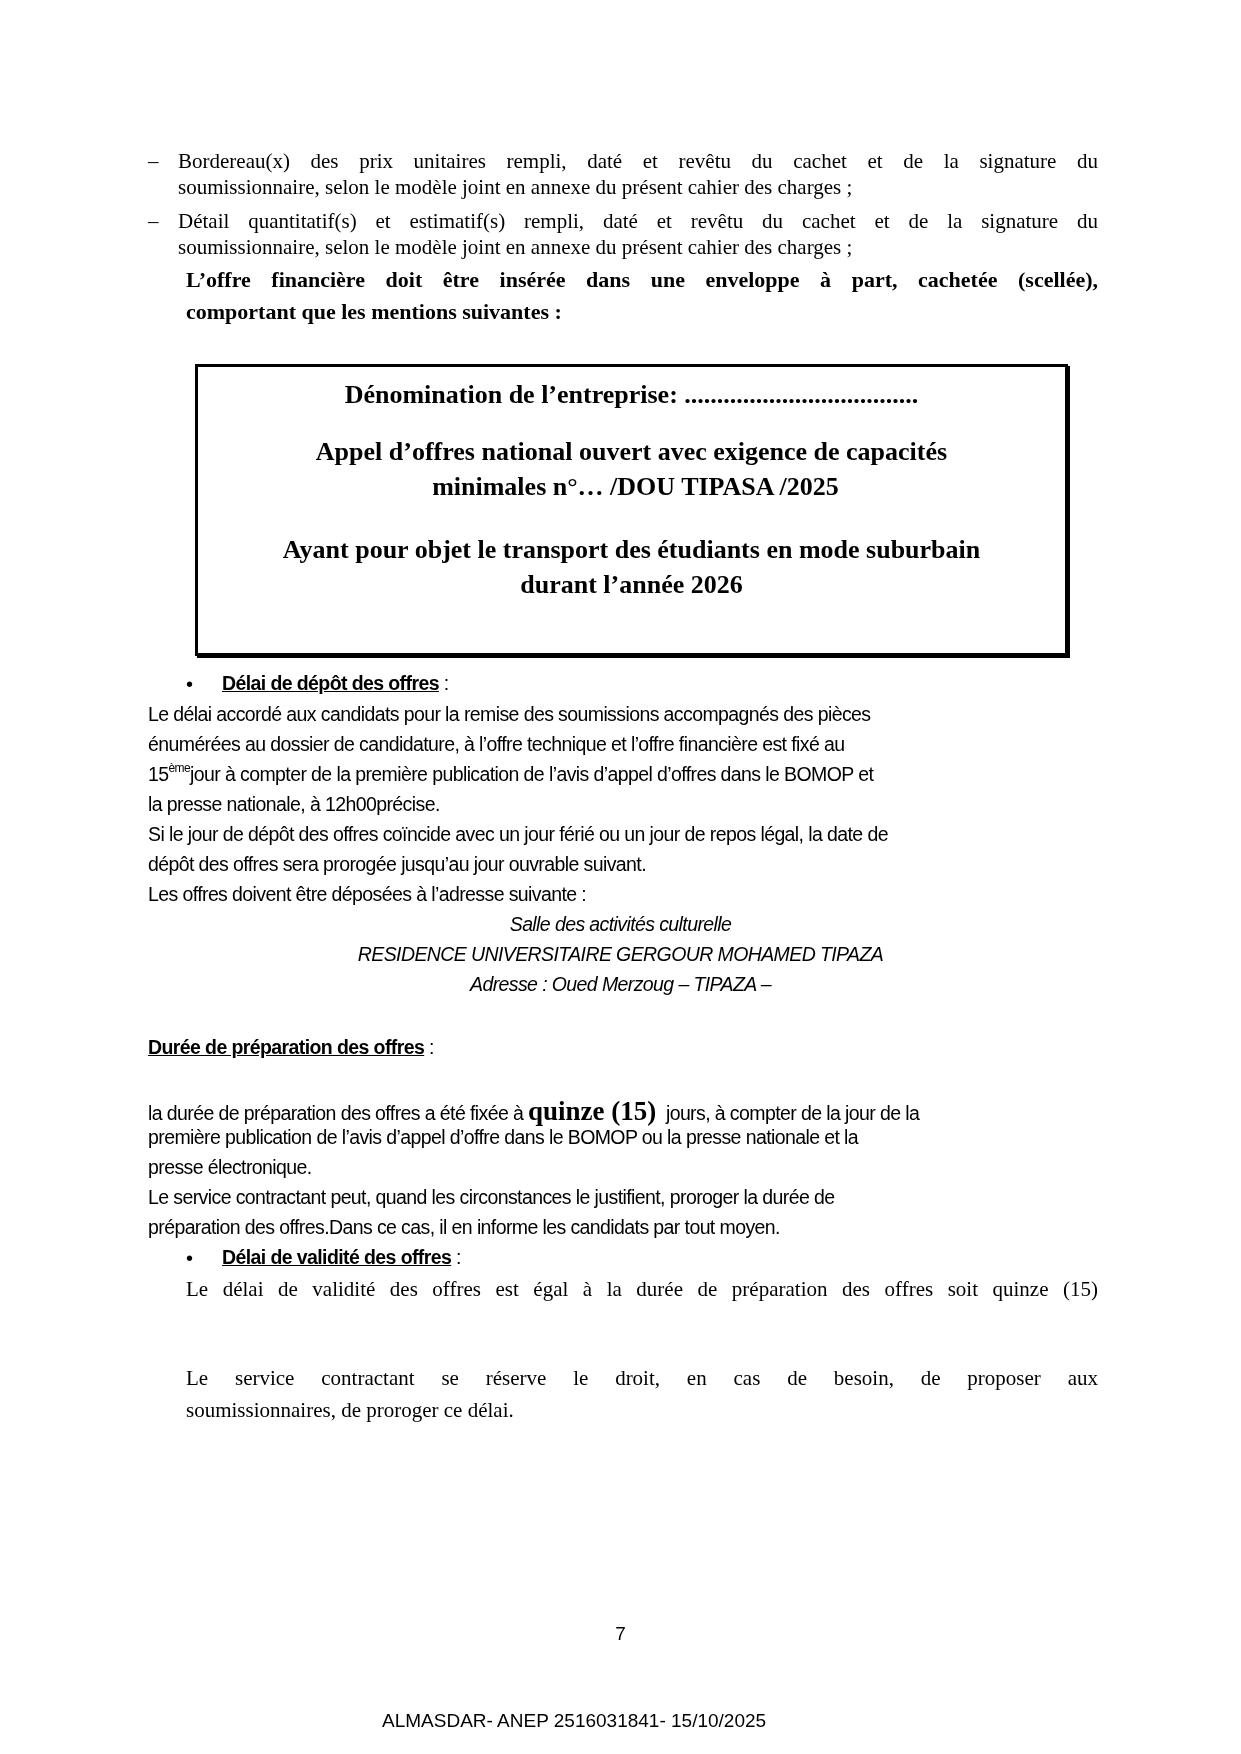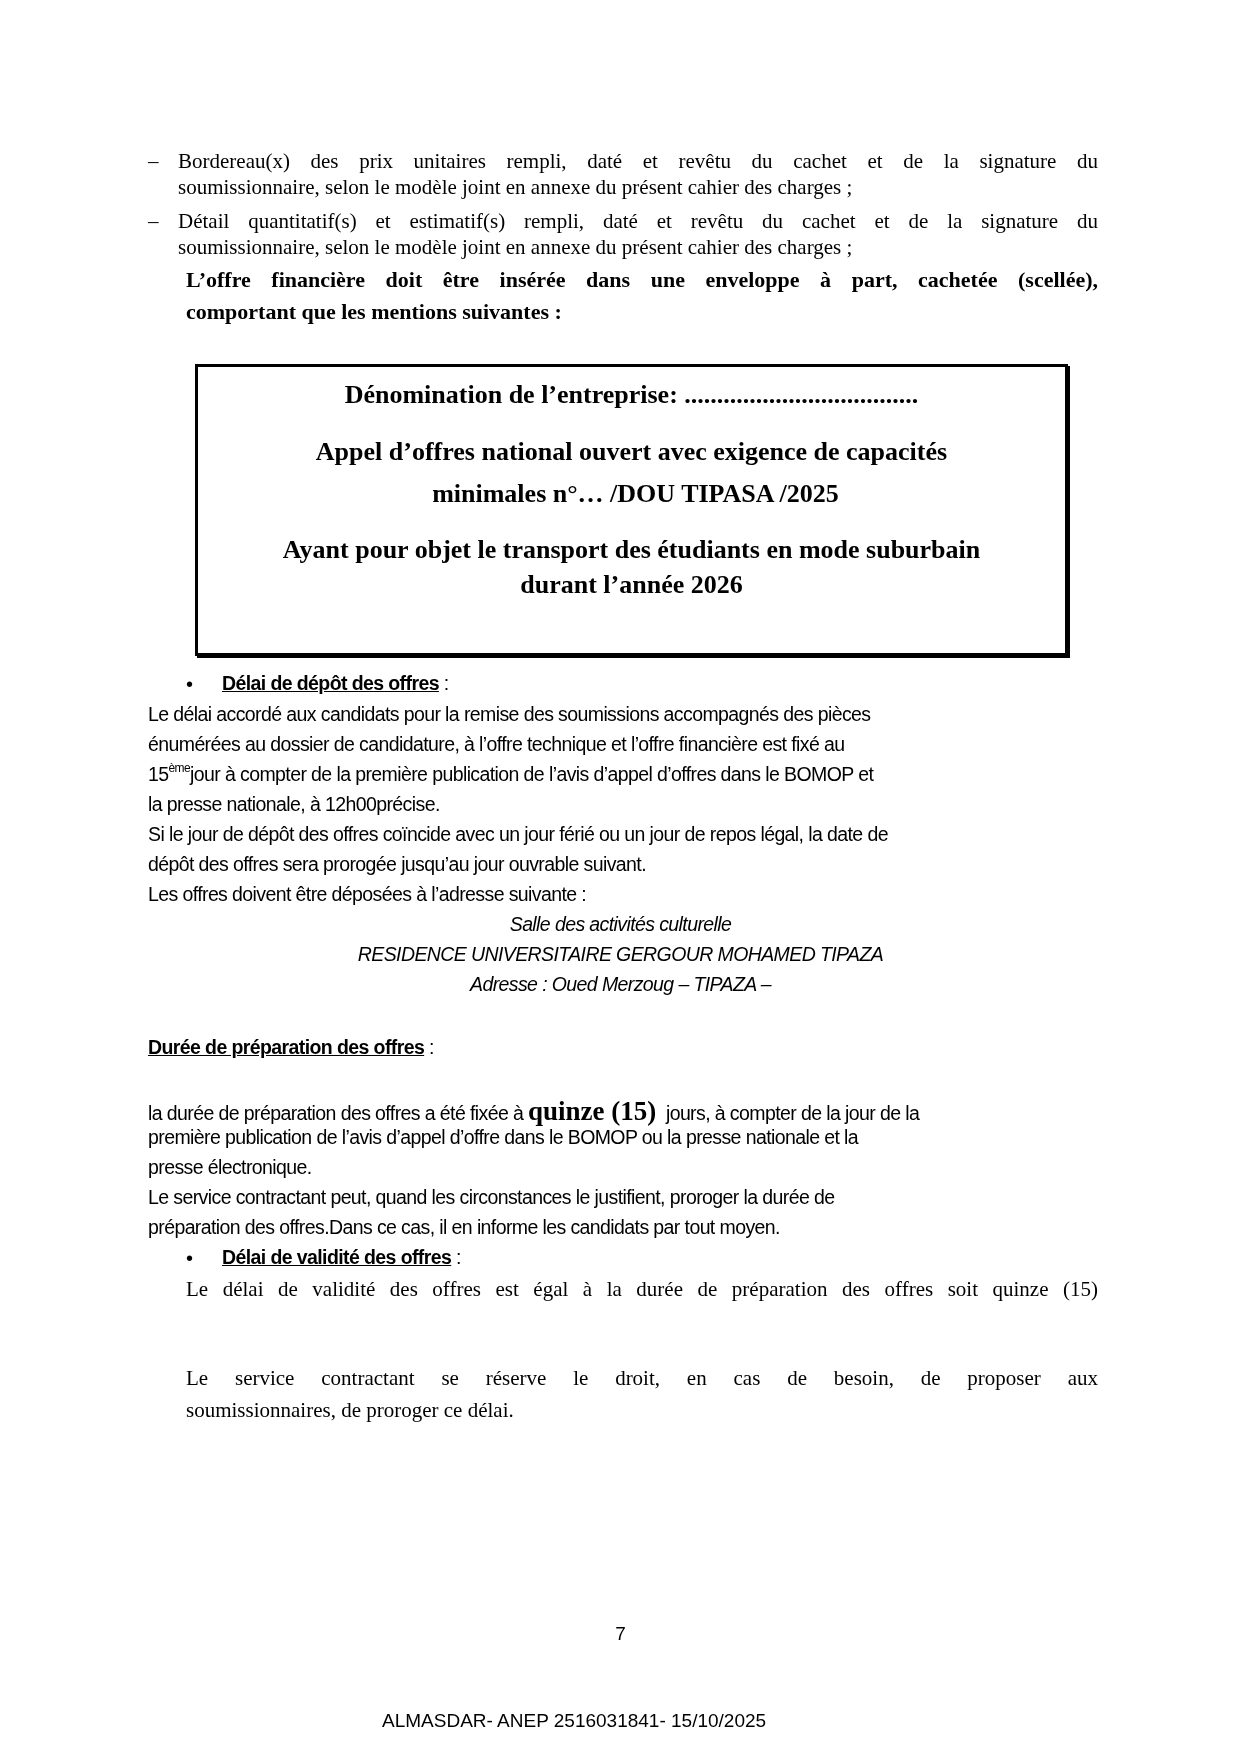--- a/index.html
+++ b/index.html
@@ -50,21 +50,21 @@
 </div>
 
 <div class="bold-para" style="top:264px;">
   <span class="l1">L’offre financière doit être insérée dans une enveloppe à part, cachetée (scellée),</span>
   <span>comportant que les mentions suivantes :</span>
 </div>
 
 <div class="envelope-box">
   <div class="line" style="top:10px;">Dénomination de l’entreprise: ....................................</div>
   <div class="line" style="top:67px;">Appel d’offres national ouvert avec exigence de capacités</div>
-  <div class="line" style="top:109px;margin-left:8px;">minimales n°… /DOU TIPASA /2025</div>
+  <div class="line" style="top:102px;margin-left:8px;">minimales n°… /DOU TIPASA /2025</div>
   <div class="line" style="top:165px;">Ayant pour objet le transport des étudiants en mode suburbain</div>
   <div class="line" style="top:200px;">durant l’année 2026</div>
 </div>
 
 <div class="calibri">
   <span class="bullet abs" style="left:186px; top:673px;">•</span>
   <div class="cal-line" style="left:222px; top:672px;">
     <span class="heading-u">Délai de dépôt des offres</span><span> :</span>
   </div>
   <div class="cal-line" style="top:703px;text-align:right;">Le délai accordé aux candidats pour la remise des soumissions accompagnés des pièces</div>

